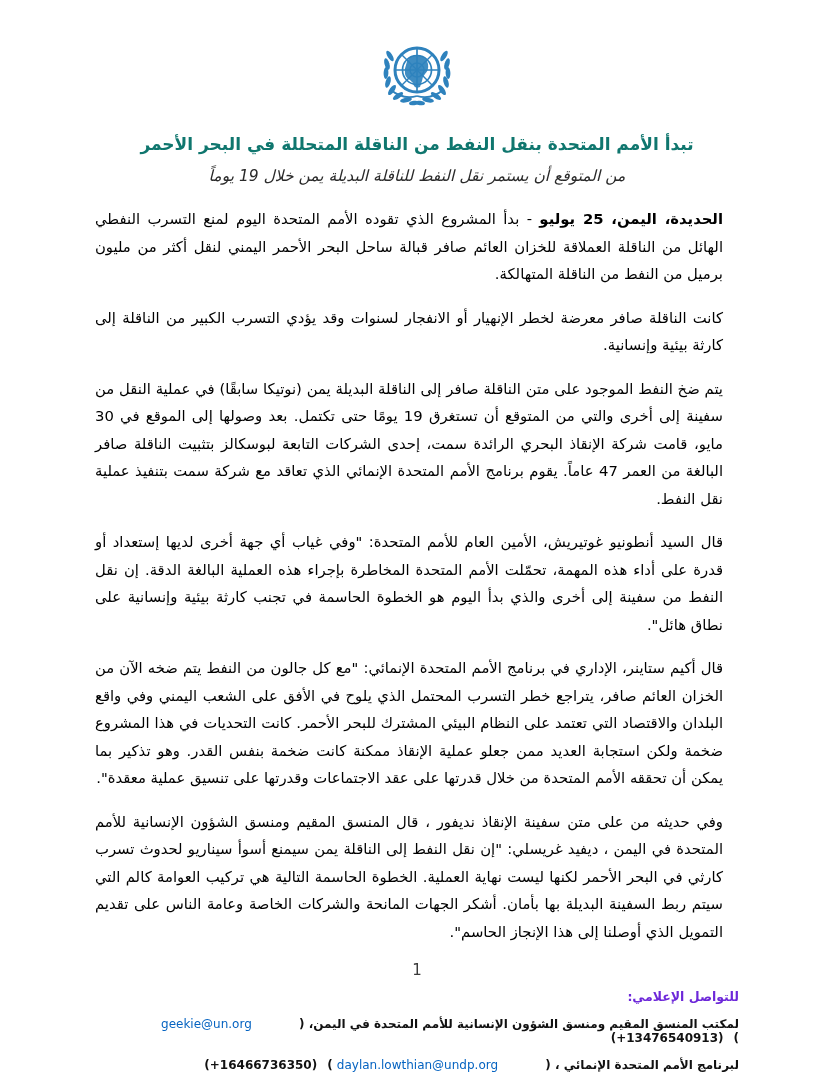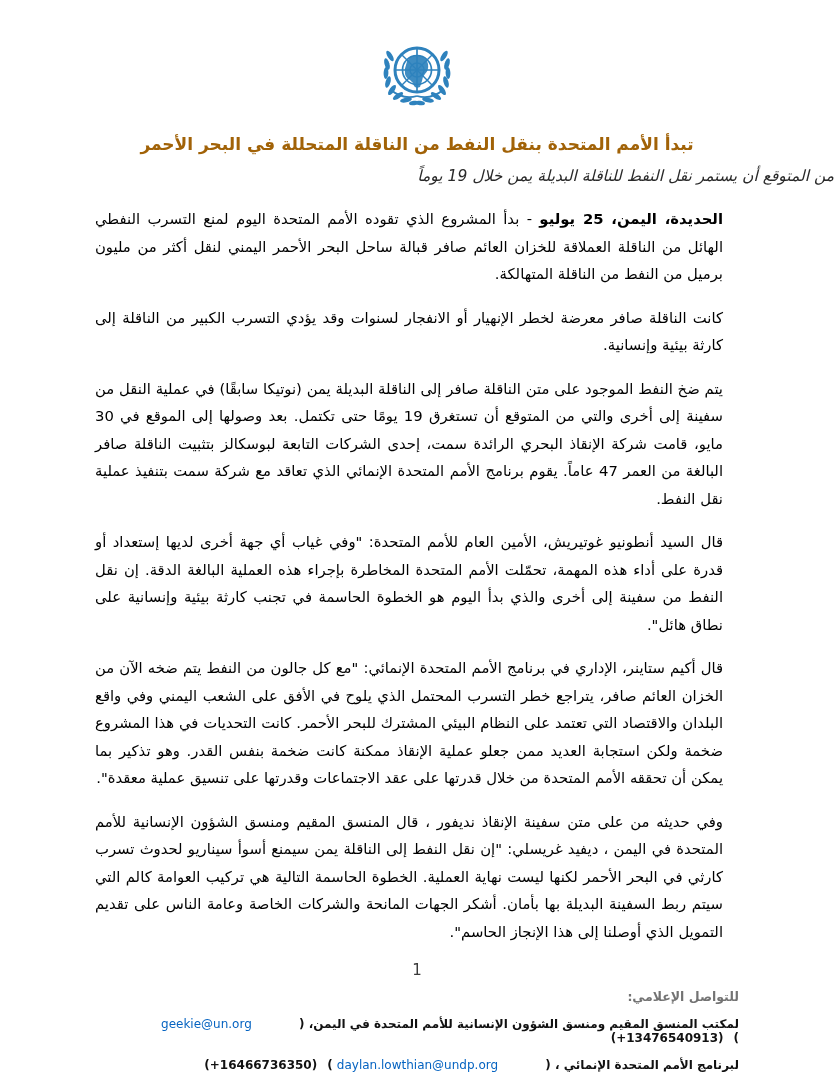--- a/index.html
+++ b/index.html
@@ -18,25 +18,25 @@
     padding-top: 40px;
     display: flex;
     justify-content: center;
   }
   .doc-title {
     margin-top: 14px;
     text-align: center;
     direction: rtl;
     font-size: 17px;
     font-weight: bold;
-    color: #a16207;
+    color: #0f766e;
   }
   .doc-subtitle {
     margin-top: 13px;
-    text-align: right;
+    text-align: center;
     direction: rtl;
     font-style: italic;
     font-size: 15.5px;
     color: #2a2a2a;
   }
   .body-text {
     margin-top: 20px;
     padding: 0 95px 0 95px;
     direction: rtl;
   }
@@ -56,21 +56,21 @@
   }
   .footer {
     margin-top: 10px;
     padding: 0 95px;
     direction: rtl;
     text-align: right;
   }
   .footer-heading {
     font-size: 12.5px;
     font-weight: bold;
-    color: #737373;
+    color: #6d28d9;
   }
   .contact-line {
     margin-top: 13px;
     font-size: 12px;
     color: #111;
   }
   .contact-label { font-weight: bold; margin-left: 43px; }
   .email-link {
     color: #0563c1;
     direction: ltr;

